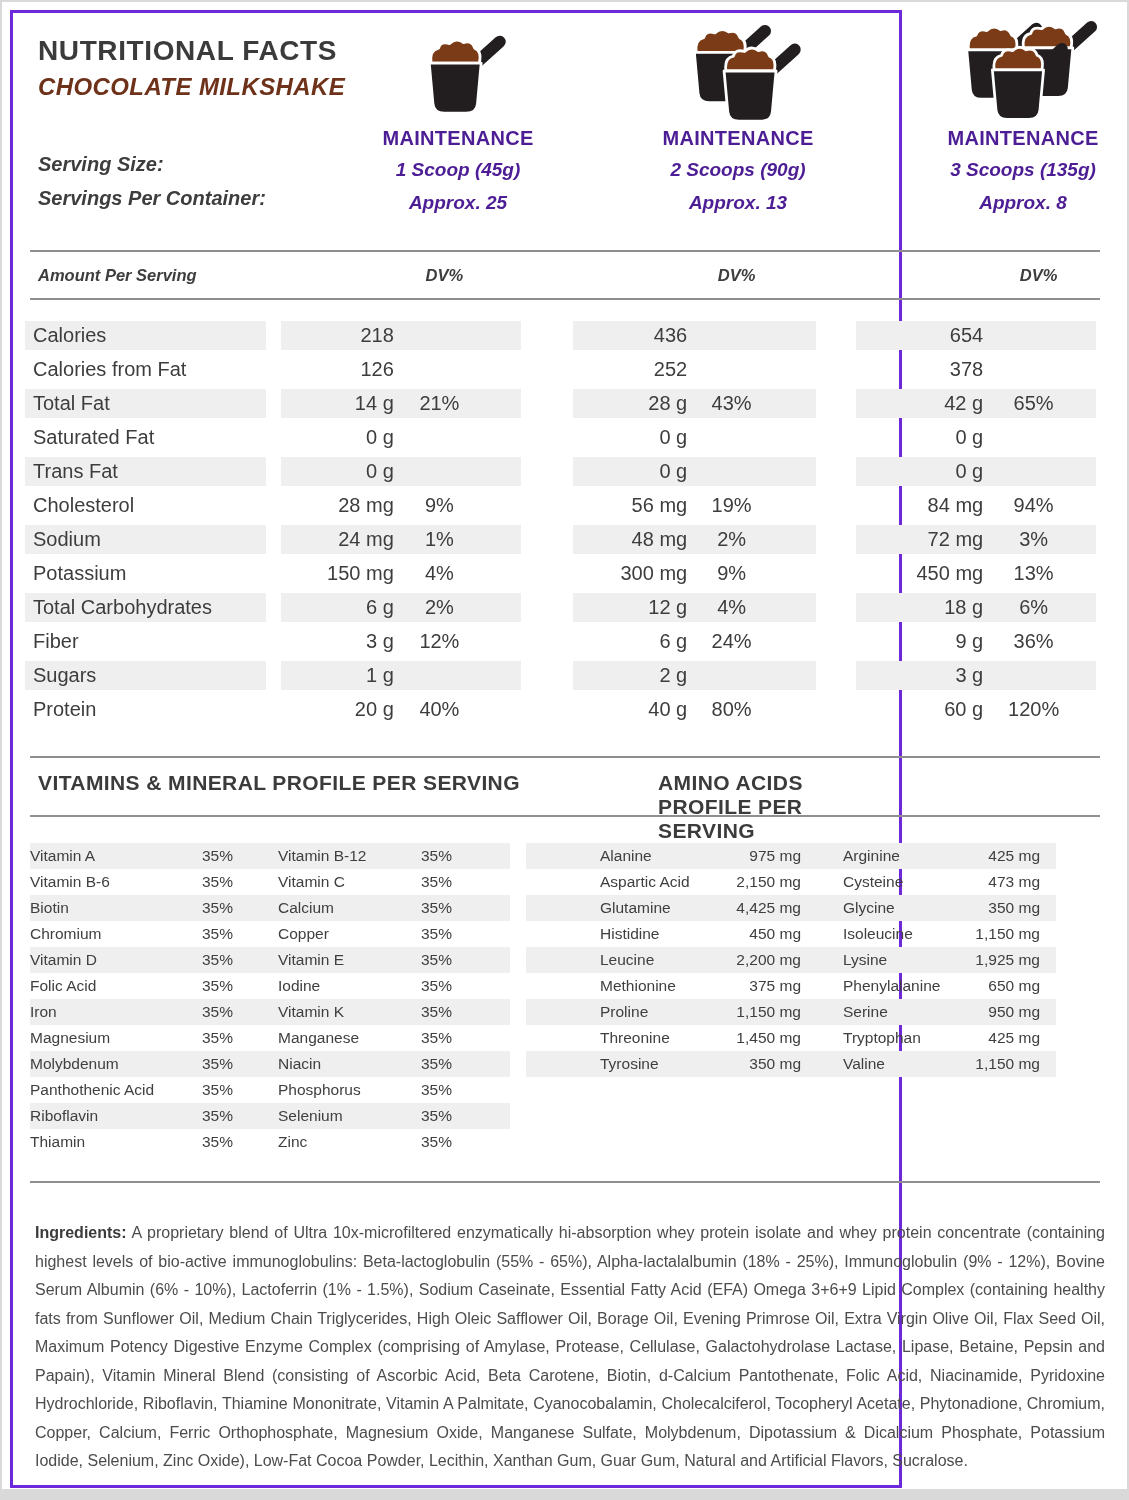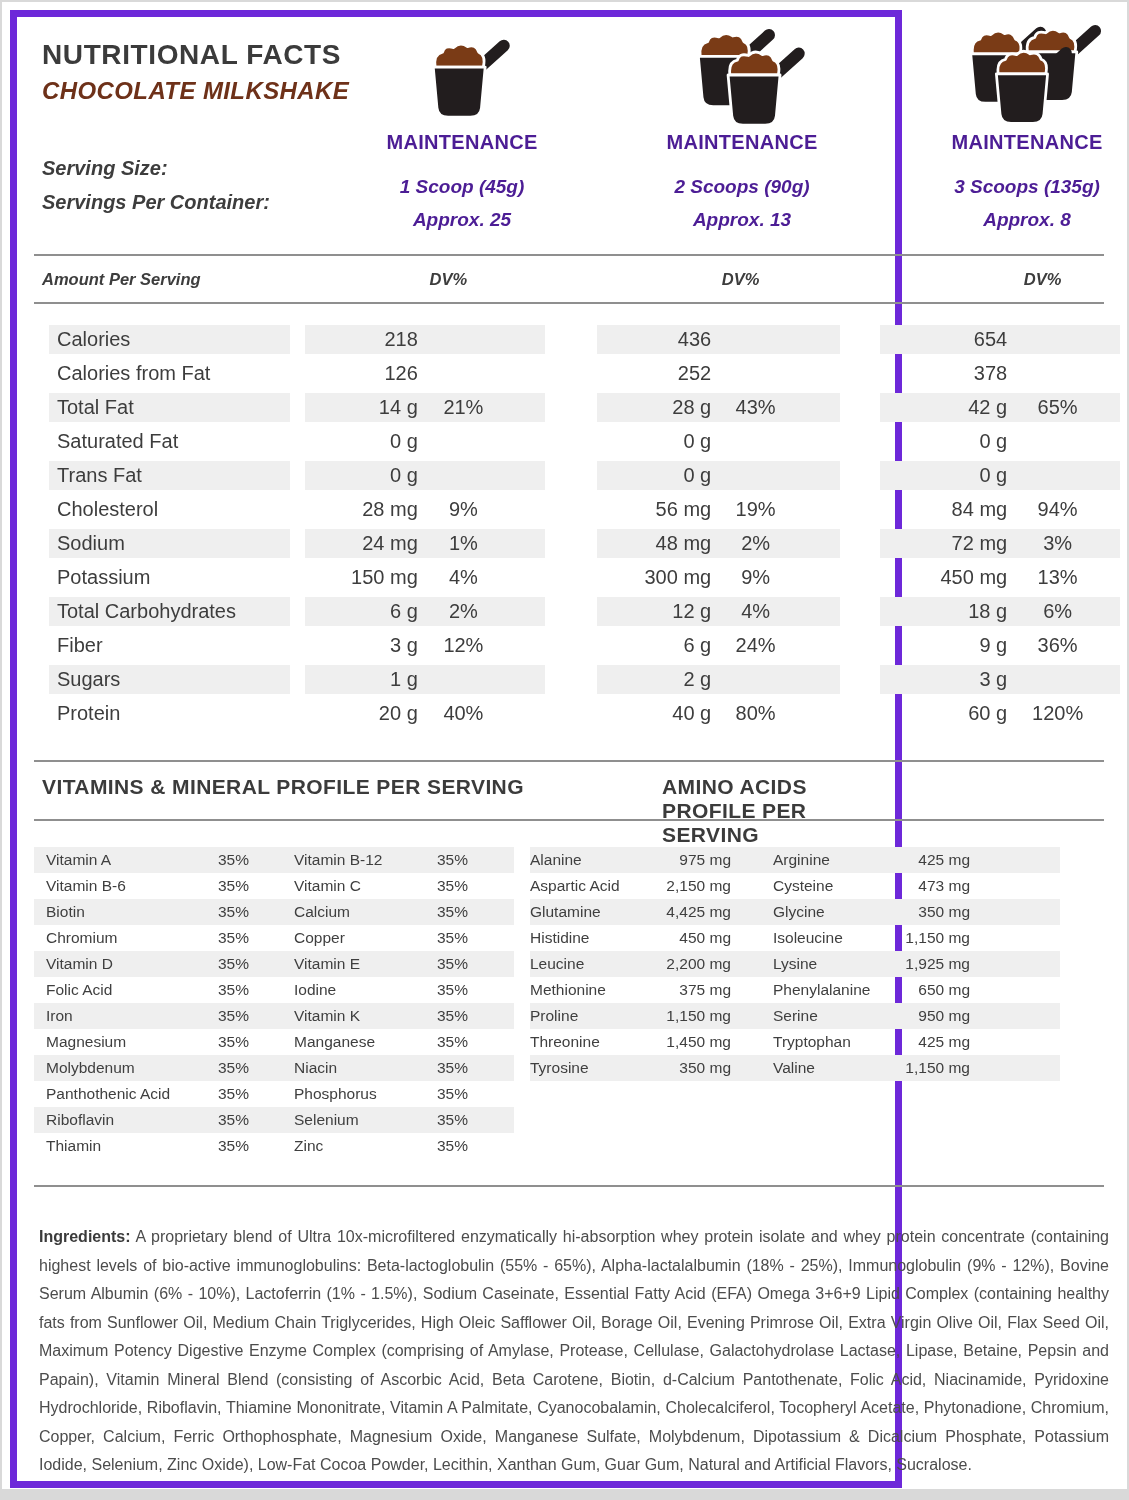--- a/index.html
+++ b/index.html
@@ -1,33 +1,33 @@
 <!DOCTYPE html>
 <html><head>
 <meta charset="utf-8">
 <style>
   html,body{margin:0;padding:0}
   body{width:1129px;height:1500px;background:#d9d9d9;font-family:"Liberation Sans",sans-serif;position:relative;overflow:hidden}
   .outer-white{position:absolute;left:2px;top:2px;right:2px;bottom:11px;background:#fff}
-  .card{position:absolute;left:10px;top:10px;width:892px;height:1478px;background:#fff;border:7px solid #6d28d9;border-radius:0;box-sizing:border-box}
+  .card{position:absolute;left:10px;top:10px;width:892px;height:1478px;background:#fff;border:3px solid #6d28d9;border-radius:0;box-sizing:border-box}
   .title{position:absolute;left:25px;top:22px;font-size:28px;font-weight:700;letter-spacing:.6px;color:#3b3b3b}
   .subtitle{position:absolute;left:25px;top:60px;font-size:24px;font-weight:700;font-style:italic;letter-spacing:.4px;color:#6e3119}
   .ss-label{position:absolute;left:25px;top:140px;font-size:20px;font-weight:700;font-style:italic;color:#3d3d3d}
   .spc-label{position:absolute;left:25px;top:174px;font-size:20px;font-weight:700;font-style:italic;color:#3d3d3d}
   .serving-col{position:absolute;top:12px;width:250px;text-align:center;color:#4c1d95}
   .col1{left:320px}.col2{left:600px}.col3{left:885px}
   .icon-wrap{height:98px;display:flex;align-items:flex-end;justify-content:center}
   .maint{font-size:20px;font-weight:700;letter-spacing:.3px;margin-top:4px}
-  .scoopline{font-size:19px;font-style:italic;font-weight:600;margin-top:22px}
+  .scoopline{font-size:19px;font-style:italic;font-weight:600;margin-top:9px}
   .approxline{font-size:19px;font-style:italic;font-weight:600;margin-top:11px}
   .rule{position:absolute;left:17px;width:1070px;height:2px;background:#8f8f8f}
   .hr1{top:237px}.hr2{top:285px}.hr3{top:743px}.hr4{top:802px}.hr5{top:1168px}
   .mt-header{position:absolute;left:17px;top:249px;height:26px;width:1071px;font-size:16.5px;font-weight:700;font-style:italic;color:#3d3d3d}
   .mt-header .blk{height:26px;line-height:26px}
-  .mt-rows{position:absolute;left:32px;top:308px;width:1071px}
+  .mt-rows{position:absolute;left:12px;top:308px;width:1071px}
   .mt-row{position:relative;height:29px;margin-bottom:5px;font-size:20px;color:#3d3d3d}
   .blk{position:absolute;top:0;height:29px;line-height:29px;box-sizing:border-box}
   .b-label{left:0;width:241px;padding-left:8px}
   .b-1{left:256px;width:240px}
   .b-2{left:548px;width:243px}
   .b-3{left:831px;width:240px}
   .mt-row.shaded .blk{background:#efefef}
   .vblock{display:flex}
   .amt{width:47%;text-align:right;white-space:nowrap}
   .b-3 .amt{width:53%}
@@ -35,22 +35,22 @@
   .b-1 .dv{padding-right:36px}
   .b-2 .dv{padding-right:40px}
   .b-3 .dv{padding-right:12px}
   .section-header{position:absolute;top:758px;font-size:21px;font-weight:600;letter-spacing:.4px;color:#3b3b3b}
   .vit-header{left:25px}
   .amino-header{left:645px}
   .profile-table{position:absolute;top:830px;font-size:15.5px;color:#3f3f3f}
   .vit-table{left:17px;width:480px}
   .amino-table{left:513px;width:530px}
   .p-row{display:grid;height:26px;line-height:26px;box-sizing:border-box}
-  .vit-table .p-row{grid-template-columns:145px 58px 45px 118px 56px 1fr;padding-left:12px}
-  .amino-table .p-row{grid-template-columns:121px 80px 42px 117px 80px 1fr;}
+  .vit-table .p-row{grid-template-columns:145px 58px 45px 118px 56px 1fr;padding-left:0}
+  .amino-table .p-row{grid-template-columns:121px 80px 42px 117px 80px 1fr;padding-left:74px}
   .p-row.shaded{background:#efefef}
   .pv{text-align:right;white-space:nowrap}
   .ingredients{position:absolute;left:20px;top:1204px;width:1070px;font-size:16px;line-height:28.5px;color:#4c4c4c;text-align:justify;margin:2px}
   .ingredients b{color:#3b3b3b}
   .defs{position:absolute;width:0;height:0}
 </style>
 </head>
 <body>
 
 <div class="outer-white"></div>

